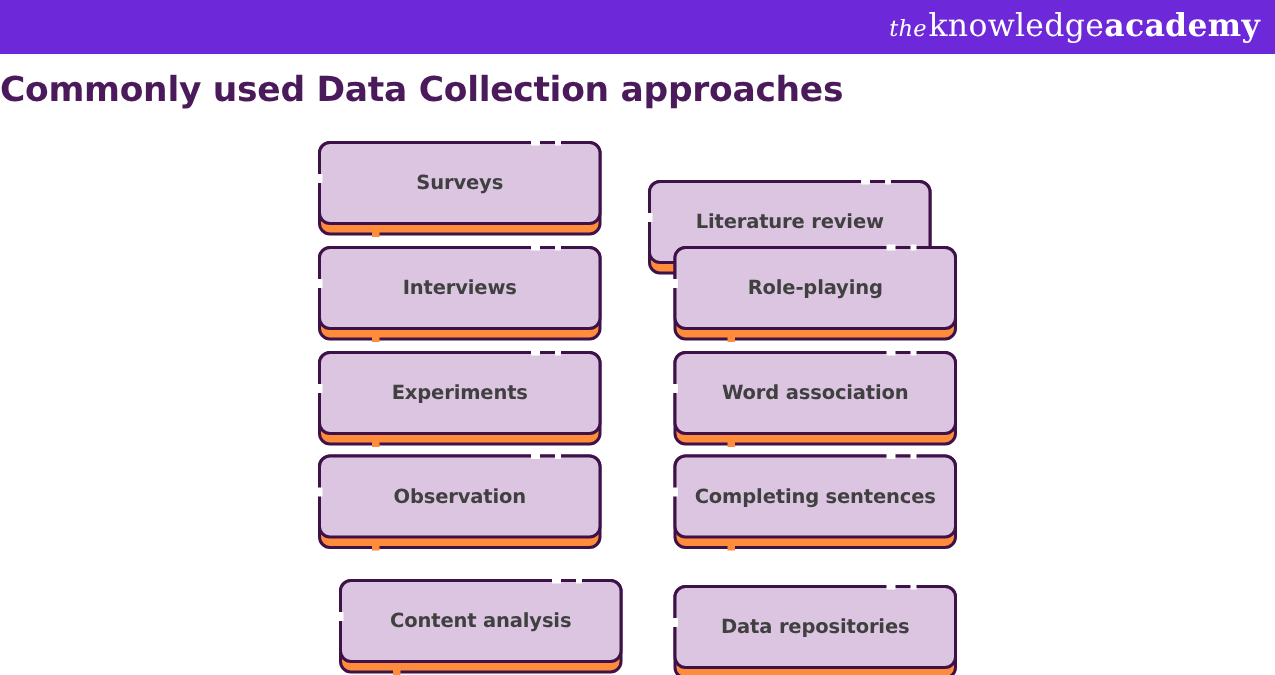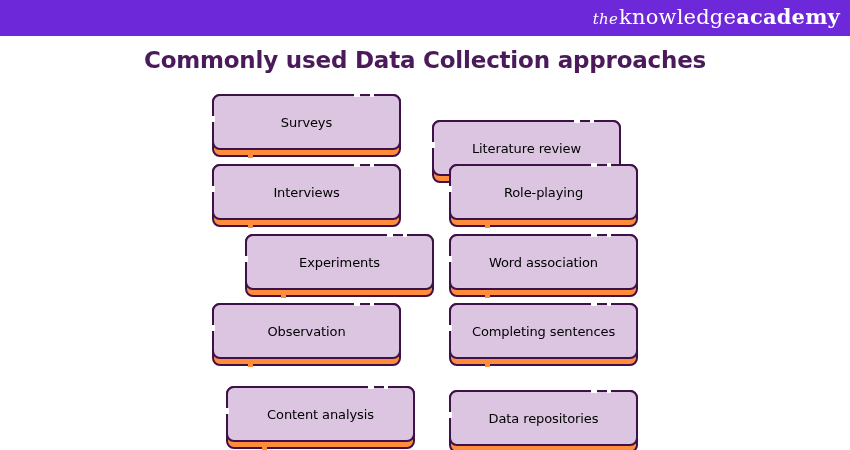--- a/index.html
+++ b/index.html
@@ -22,21 +22,21 @@
       white-space: nowrap;
     }
     .logo .the {
       font-style: italic;
       font-size: 15px;
       margin-right: 1px;
     }
     .logo .brand-bold { font-weight: bold; }
     .title {
       position: absolute; left: 0; top: 47px;
-      width: 850px; text-align: center;
+      width: 850px; 
       color: #4a1a5a;
       font-weight: bold;
       font-size: 23px;
       letter-spacing: -0.2px;
     }
     .grid {
       position: absolute;
       left: 212px; top: 94px;
     }
     .card {
@@ -52,22 +52,22 @@
     }
     .card .face {
       position: absolute; left: 0; top: 0;
       width: 189px; height: 56px;
       background: #dbc5e1;
       border: 2.5px solid #3e1149;
       border-radius: 8px;
       display: flex; align-items: center; justify-content: center;
     }
     .card .label {
-      color: #000000;
-      font-weight: normal;
+      color: #404040;
+      font-weight: bold;
       font-size: 13px;
       letter-spacing: -0.1px;
       white-space: nowrap;
     }
     
     .gap {
       position: absolute; background: #ffffff;
     }
     .gap.top1 { top: -3px; left: 140px; width: 6px; height: 4px; }
     .gap.top2 { top: -3px; left: 156px; width: 4px; height: 4px; }
@@ -102,21 +102,21 @@
     <div class="base">
         <span class="gap bot"></span>
       </div>
     <div class="face">
       <span class="gap top1"></span>
         <span class="gap top2"></span>
         <span class="gap left"></span>
       <span class="label">Interviews</span>
     </div>
   </div>
-  <div class="card" style="left:0; top:140px;margin-left:33px;">
+  <div class="card" style="left:0; top:140px;">
     <div class="base">
         <span class="gap bot"></span>
       </div>
     <div class="face">
       <span class="gap top1"></span>
         <span class="gap top2"></span>
         <span class="gap left"></span>
       <span class="label">Experiments</span>
     </div>
   </div>

